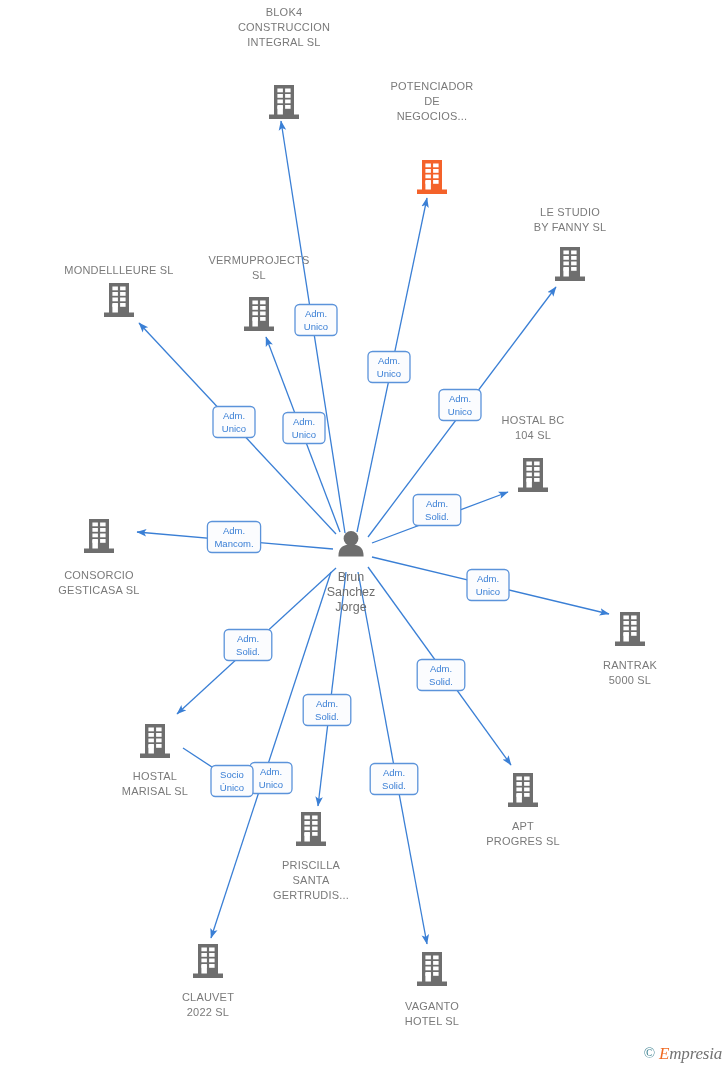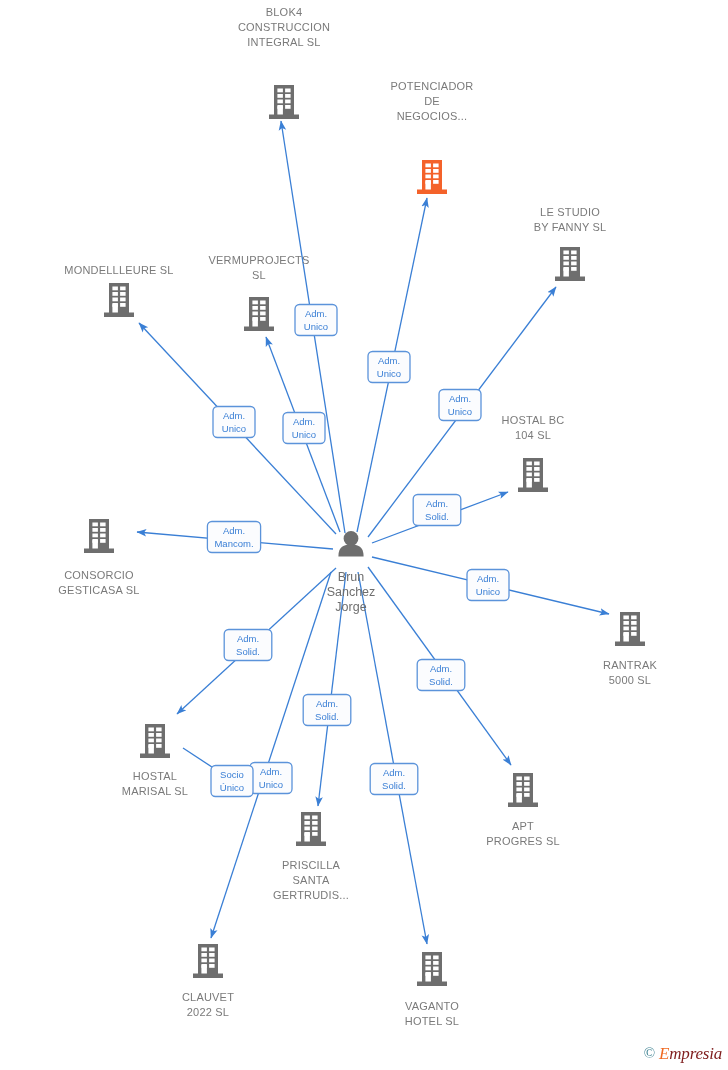--- a/index.html
+++ b/index.html
@@ -69,21 +69,21 @@
     line-height: 1;
   }
   .wm-brand {
     font-family: "Liberation Serif", serif;
     font-size: 17px;
     font-style: italic;
     line-height: 1;
     letter-spacing: -0.2px;
   }
   .wm-brand .wm-e { color: #f06a22; }
-  .wm-brand .wm-rest { color: #7f1d1d; }
+  .wm-brand .wm-rest { color: #737373; }
 </style>
 </head>
 <body>
 
 <svg id="graph-canvas" viewBox="0 0 728 1070">
   <defs>
     <marker id="arrowblue" markerWidth="9" markerHeight="9" refX="7.2" refY="3.1" orient="auto" markerUnits="strokeWidth">
       <path d="M0,0.2 L7.6,3.1 L0,6.0 L1.7,3.1 Z" fill="#3a7fd5"></path>
     </marker>
     <g id="bldg-shape">

